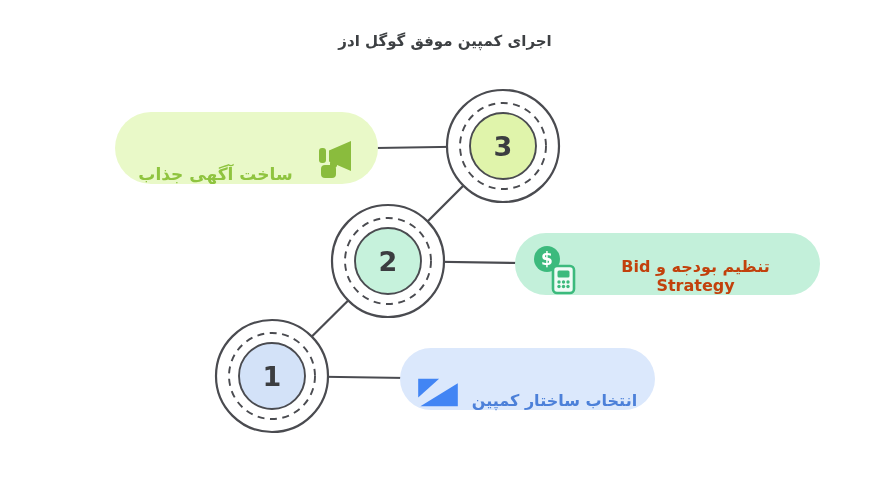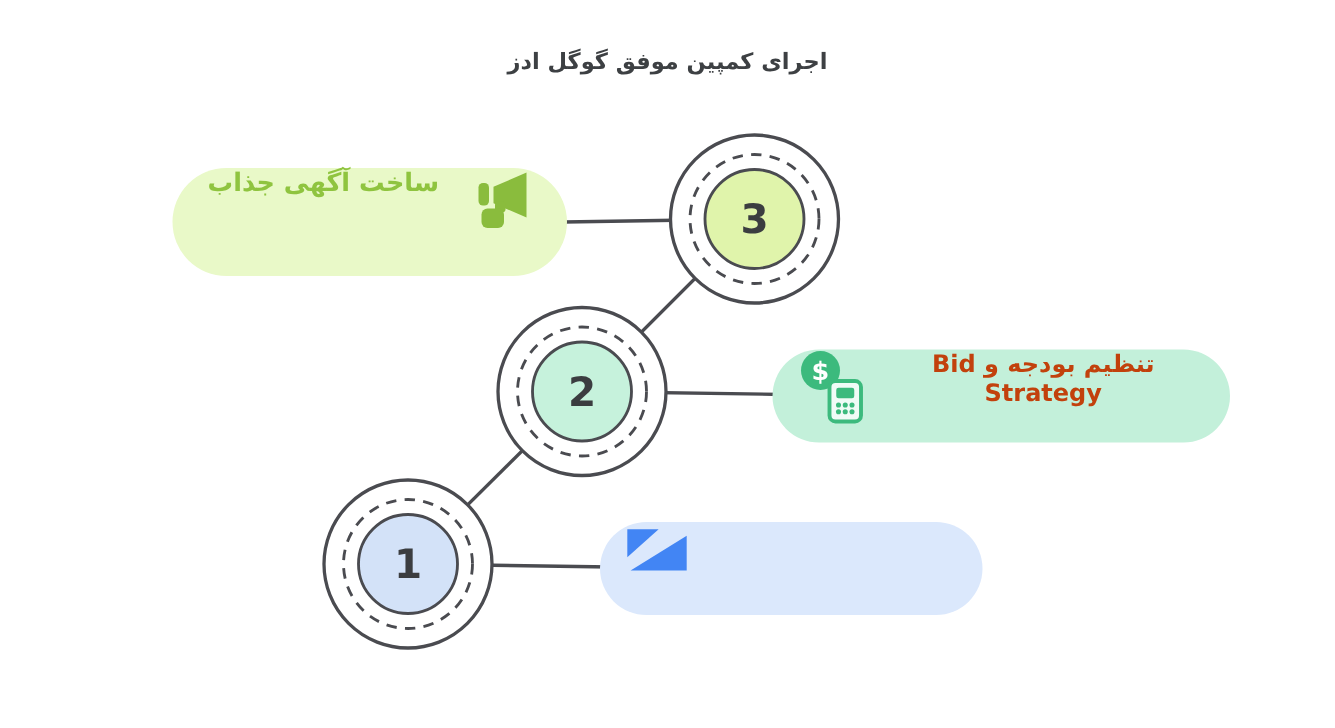--- a/index.html
+++ b/index.html
@@ -14,21 +14,21 @@
   .diagram{position:absolute;left:0;top:0;}
   .conn{stroke:#4a4b50;stroke-width:2.2;fill:none;}
   .ring-outer{fill:#ffffff;stroke:#4a4b50;stroke-width:2.2;}
   .ring-dashed{fill:none;stroke:#4a4b50;stroke-width:1.9;stroke-dasharray:7 5.5;}
   .ring-inner{stroke:#4a4b50;stroke-width:1.9;}
   .step-num{
     font-family:"DejaVu Sans",sans-serif;font-weight:700;font-size:27px;
     fill:#3b3d40;text-anchor:middle;
   }
   .pill{
-    position:absolute;display:flex;align-items:flex-start;gap:10px;
+    position:absolute;display:flex;align-items:flex-end;gap:10px;
     border-radius:999px;padding:0 16px;box-sizing:border-box;
   }
   .pill-label{
     flex:1;text-align:center;direction:rtl;font-weight:700;line-height:1.2;
   }
   .pill-1{left:400px;top:348px;width:255px;height:62px;background:#dbe8fc;}
   .pill-1 .pill-label{color:#4c80d9;font-size:16px;}
   .pill-2{left:515px;top:233px;width:305px;height:62px;background:#c3f0da;}
   .pill-2 .pill-label{color:#c2410c;font-size:16px;}
   .pill-3{left:115px;top:112px;width:263px;height:72px;background:#e9f9c8;}
@@ -108,15 +108,16 @@
 
   <div class="pill pill-1">
     <span class="icon">
       <svg width="44" height="36" viewBox="0 0 40 32">
         <g fill="#4285f4">
           <polygon points="2,4 21,4 2,21"></polygon>
           <polygon points="4,29 38,29 38,8"></polygon>
         </g>
       </svg>
     </span>
+    <span class="pill-label" dir="rtl">انتخاب ساختار کمپین</span>
   </div>
 
 </div>
 
 </body></html>

